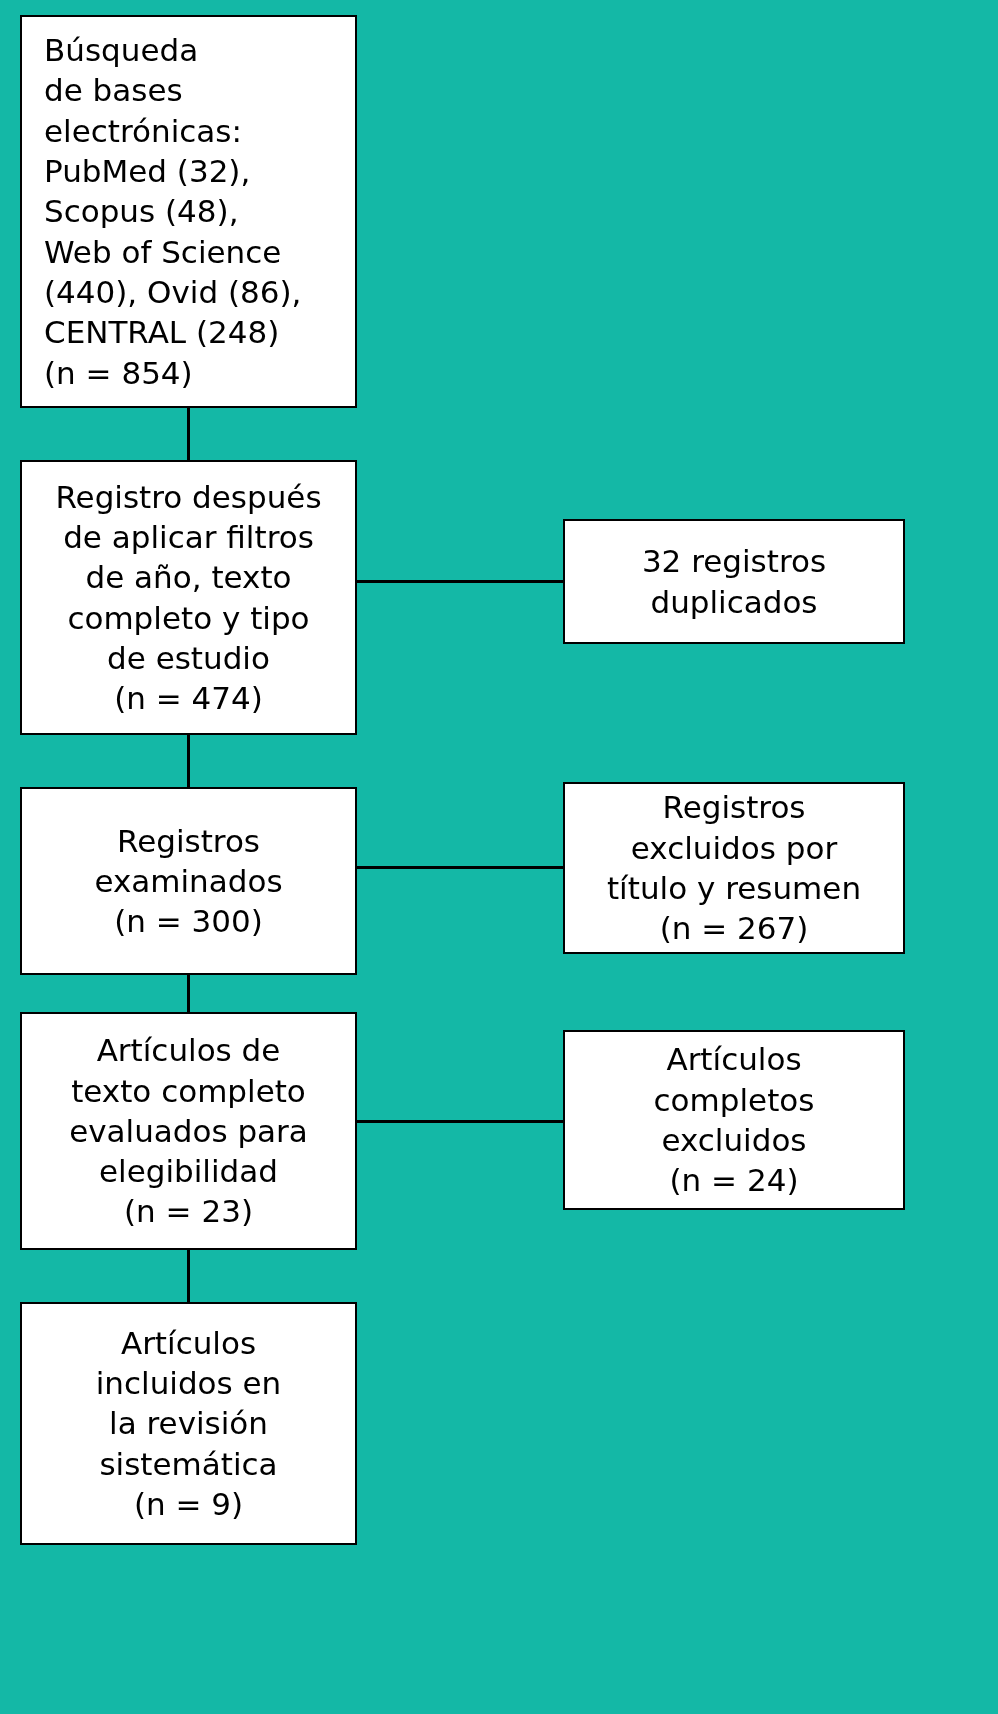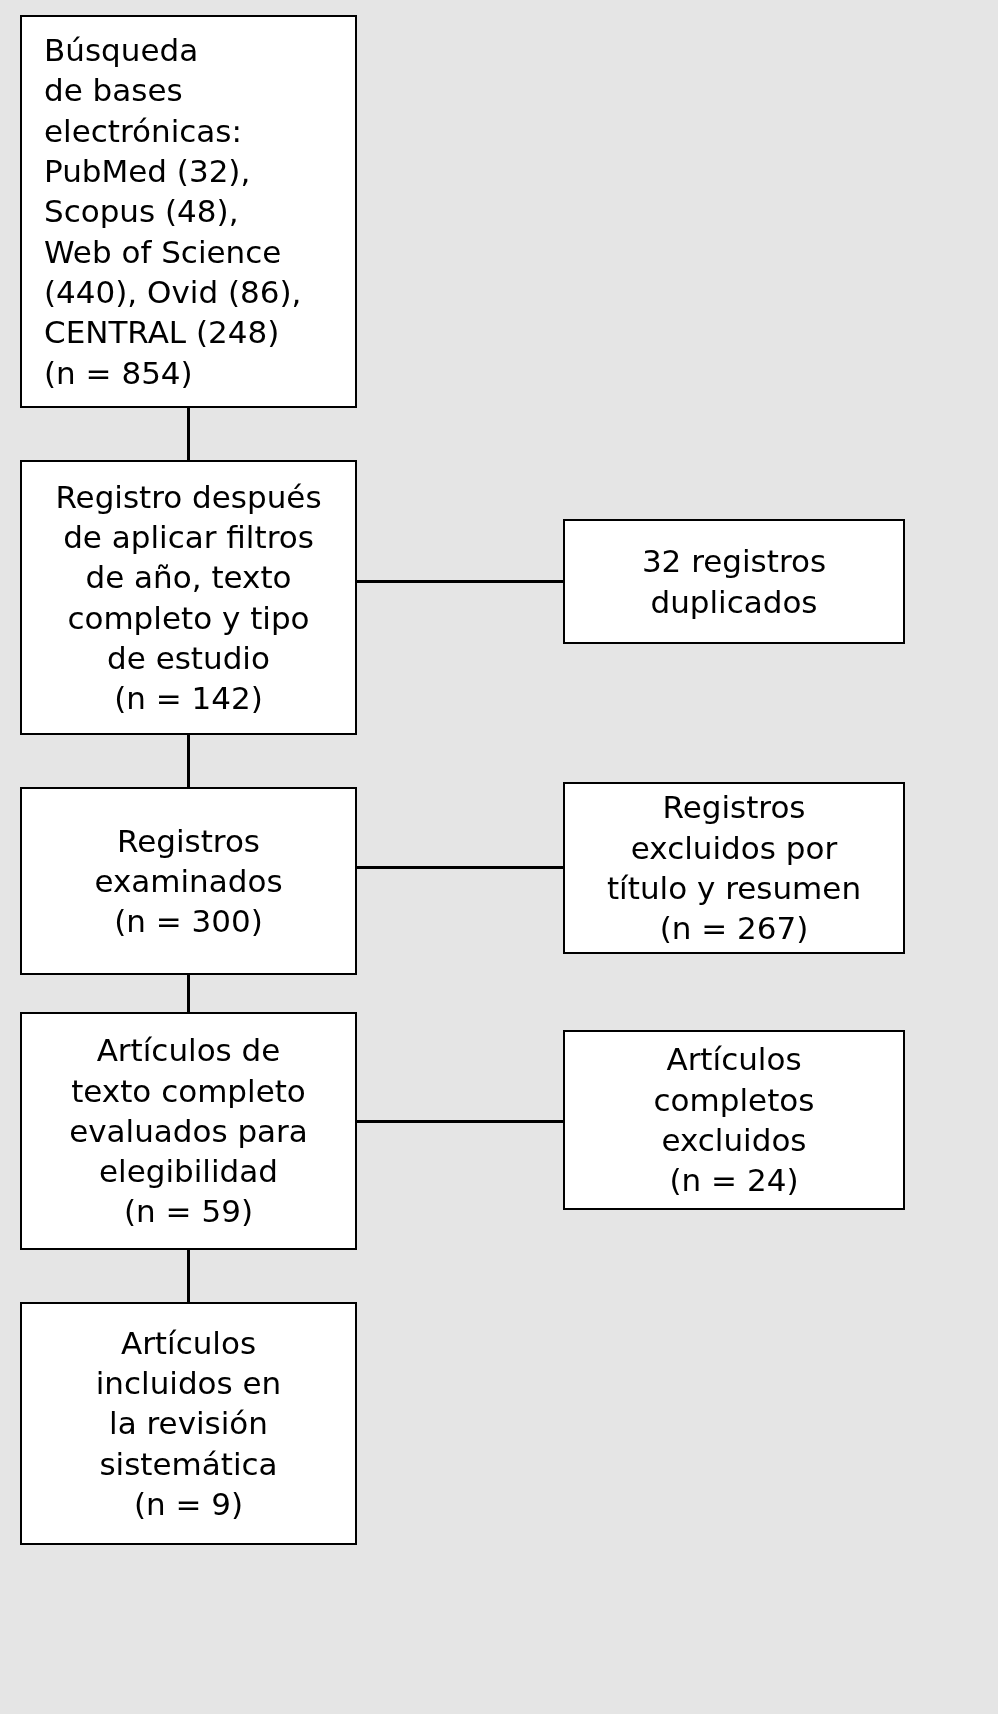--- a/index.html
+++ b/index.html
@@ -8,21 +8,21 @@
     background: #ffffff;
   }
   body {
     font-family: "DejaVu Sans", "Liberation Sans", sans-serif;
     color: #000000;
   }
   #flow-root {
     position: relative;
     width: 998px;
     height: 1714px;
-    background: #e5e5e5;
+    background: #14b8a6;
     overflow: hidden;
   }
   .flow-box {
     position: absolute;
     box-sizing: border-box;
     border: 2px solid #000000;
     background: #ffffff;
     display: flex;
     flex-direction: column;
     justify-content: center;
@@ -71,31 +71,31 @@
 Web of Science
 (440), Ovid (86),
 CENTRAL (248)
 (n = 854)</div>
 
   <div class="flow-box align-center" style="left:20px; top:460px; width:337px; height:275px;">Registro después
 de aplicar filtros
 de año, texto
 completo y tipo
 de estudio
-(n = 142)</div>
+(n = 474)</div>
 
   <div class="flow-box align-center" style="left:20px; top:787px; width:337px; height:188px;">Registros
 examinados
 (n = 300)</div>
 
   <div class="flow-box align-center" style="left:20px; top:1012px; width:337px; height:238px;">Artículos de
 texto completo
 evaluados para
 elegibilidad
-(n = 59)</div>
+(n = 23)</div>
 
   <div class="flow-box align-center" style="left:20px; top:1302px; width:337px; height:243px;">Artículos
 incluidos en
 la revisión
 sistemática
 (n = 9)</div>
 
   <div class="flow-box align-center" style="left:563px; top:519px; width:342px; height:125px;">32 registros
 duplicados</div>
 

